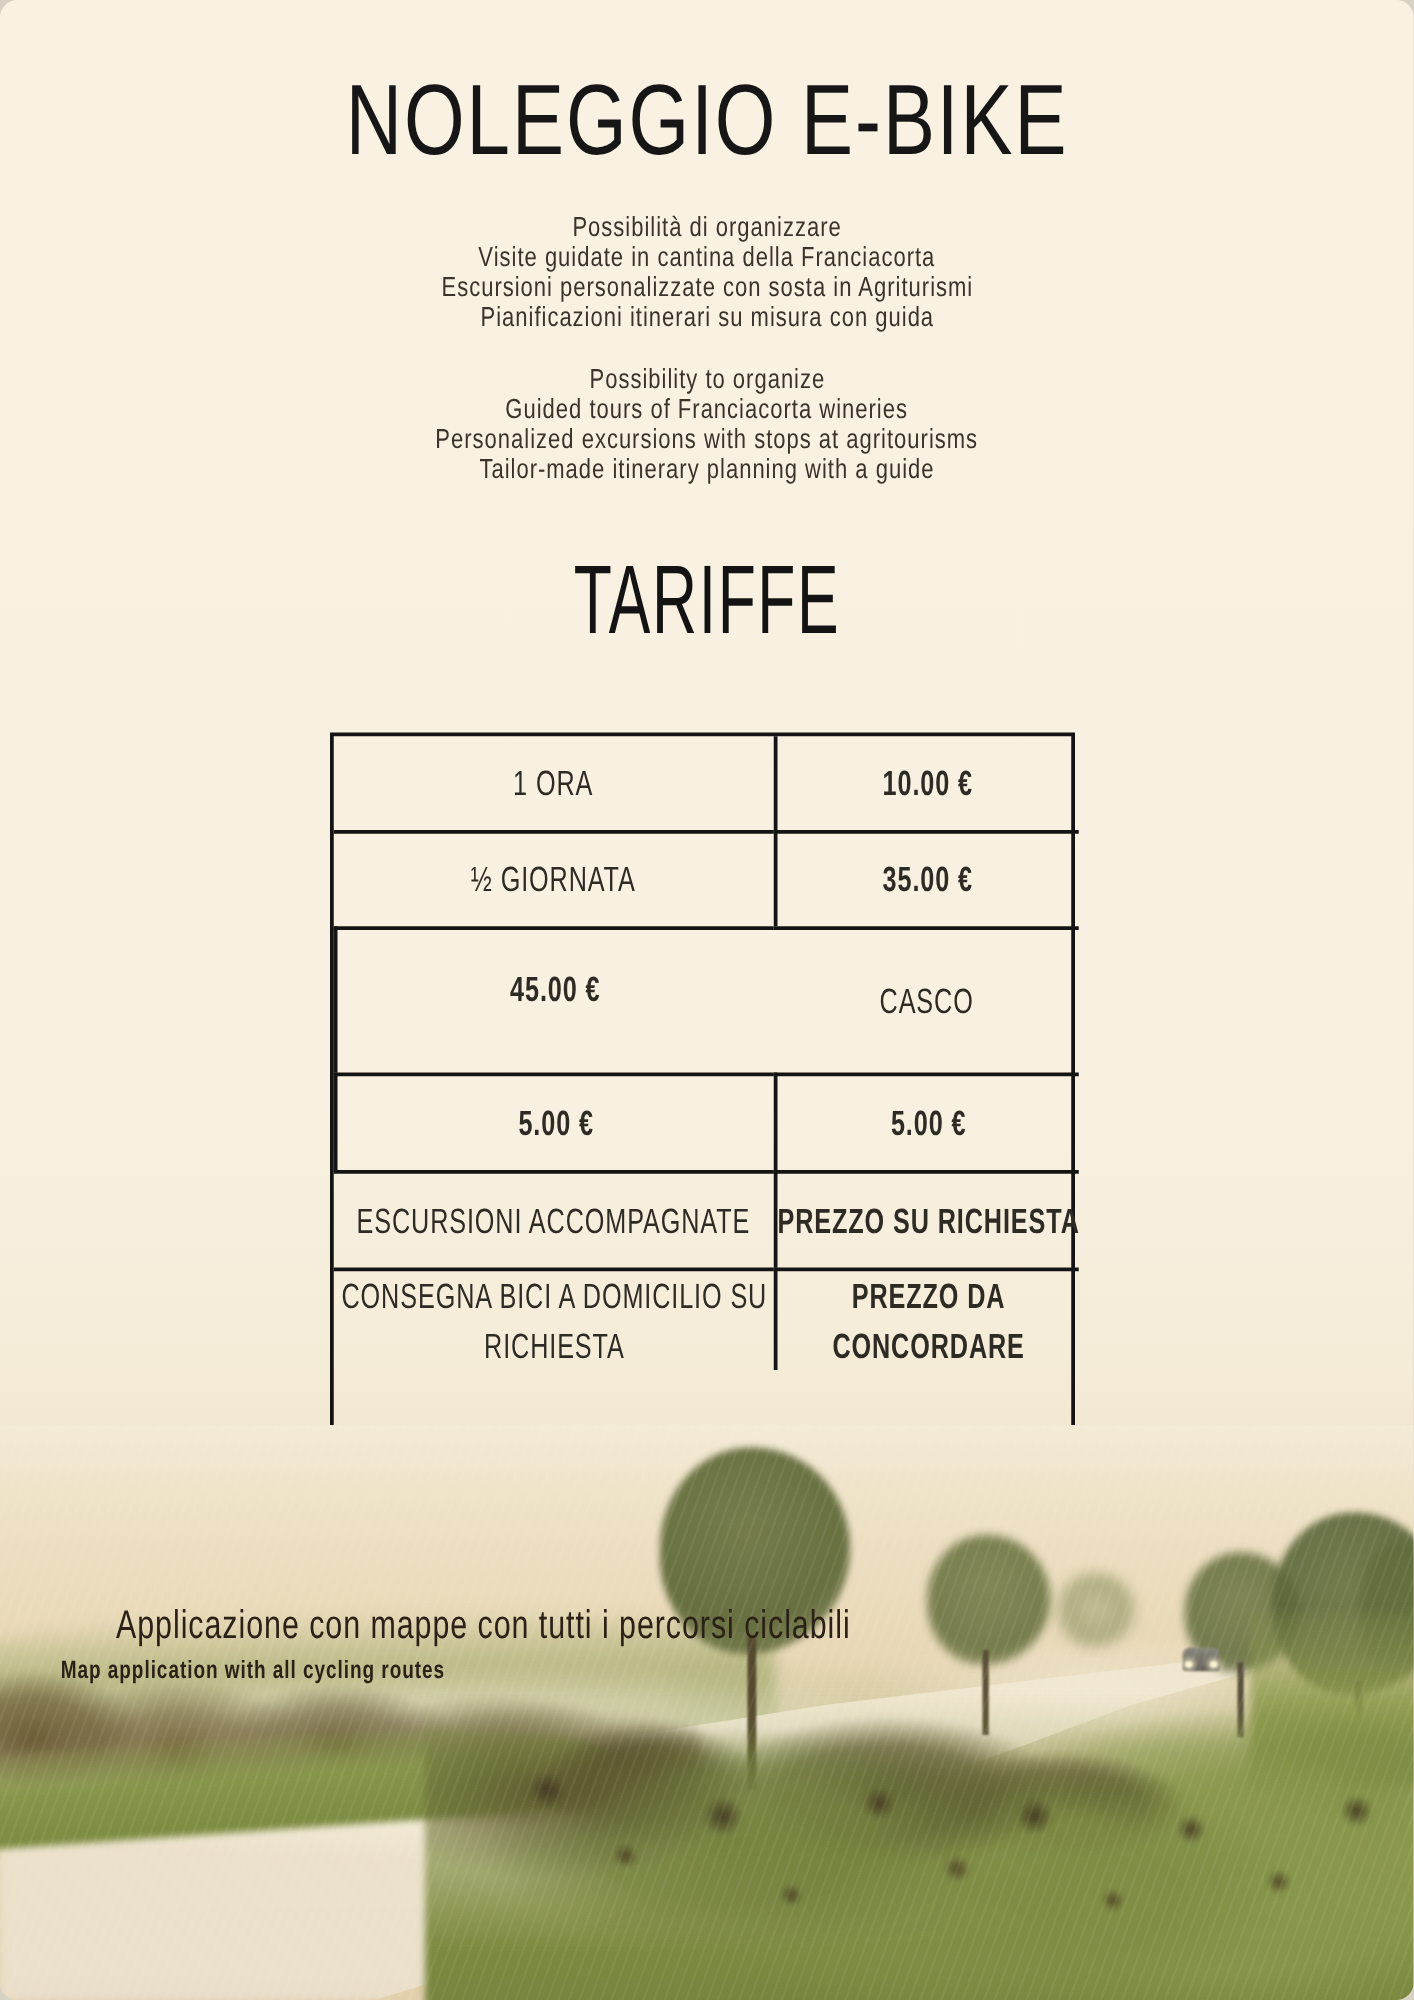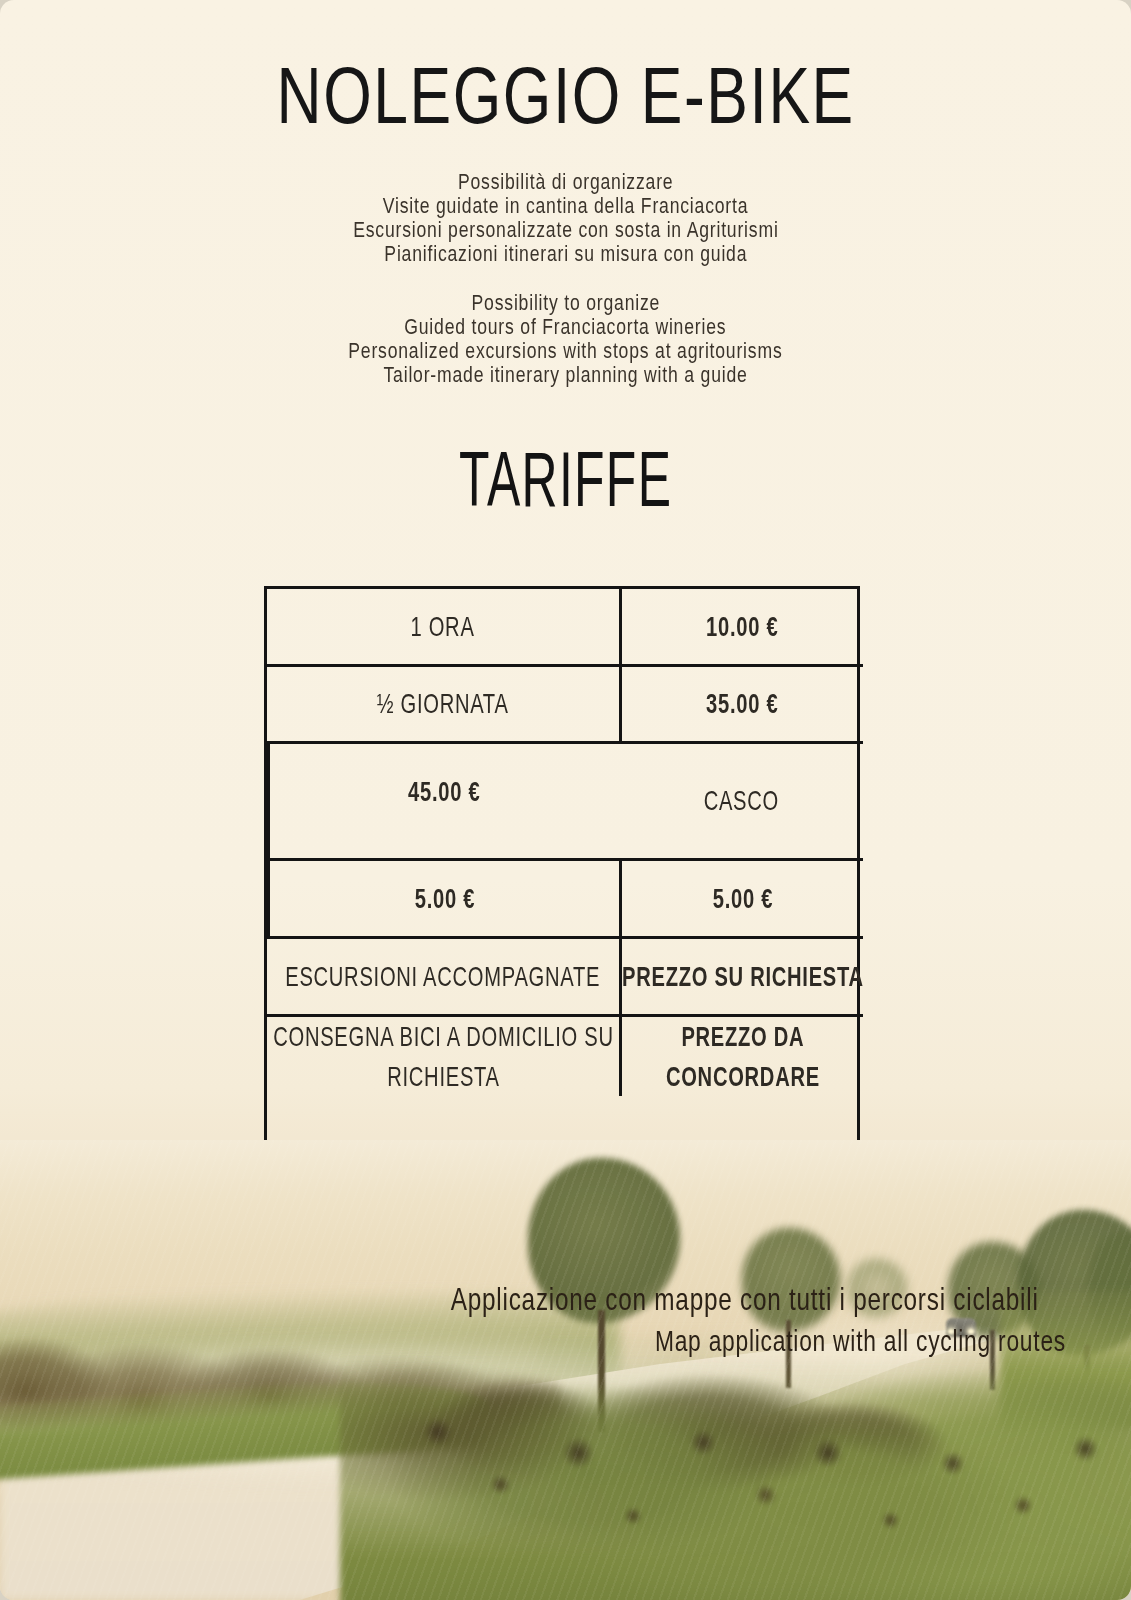--- a/index.html
+++ b/index.html
@@ -179,23 +179,23 @@
     border-radius:6px 6px 3px 3px;filter:blur(1px);}
   .car .light{position:absolute;bottom:3px;width:6px;height:5px;border-radius:50%;
     background:#fdf5d2;box-shadow:0 0 5px 2px rgba(253,245,210,.9);}
   .car .light.l{left:2px;} .car .light.r{right:2px;}
   .rain{
     left:0;top:0;width:100%;height:100%;
     background:repeating-linear-gradient(110deg,rgba(250,246,234,.06) 0 2px,transparent 2px 8px);
   }
 
   
-  .footer-caption{position:absolute;left:0;width:100%;text-align:right;color:#2b2116;}
+  .footer-caption{position:absolute;left:0;width:100%;text-align:left;color:#2b2116;}
   .footer-it{top:1283px;font-size:32px;line-height:1;}
-  .footer-en{top:1326px;font-size:30px;line-height:1;}
+  .footer-en{top:1326px;font-size:20px;line-height:1;font-weight:bold;}
 </style>
 </head>
 <body>
 
 <div class="page">
 
   <div class="title">
     <span class="cx cx-title">NOLEGGIO E-BIKE</span>
   </div>
 

